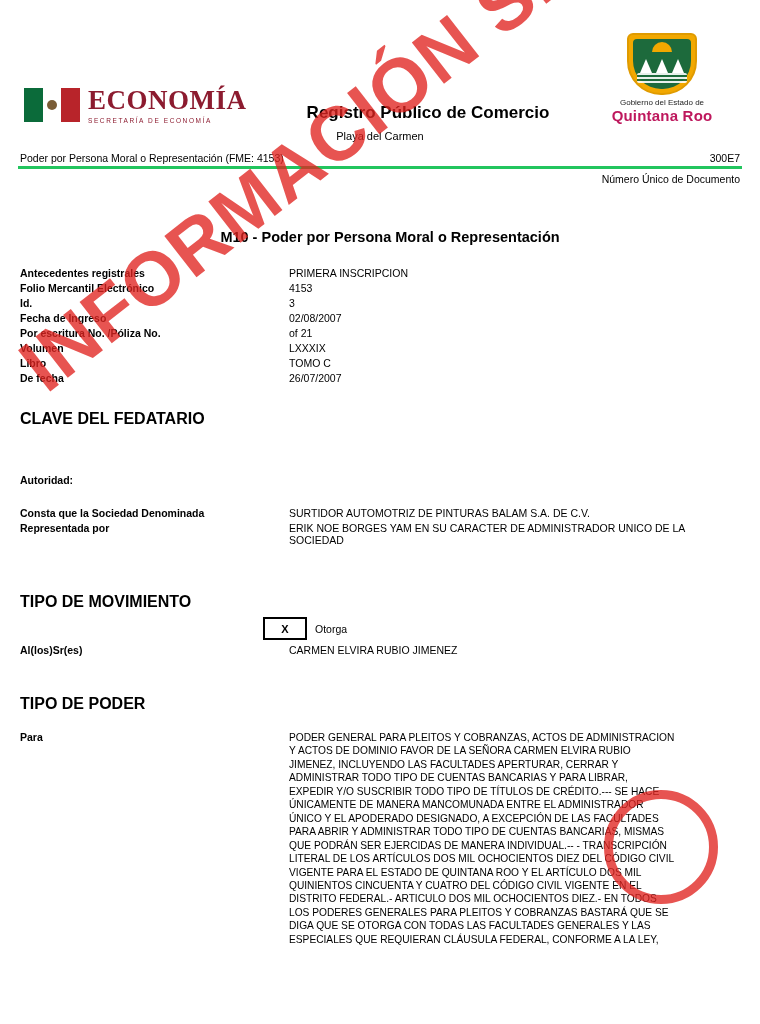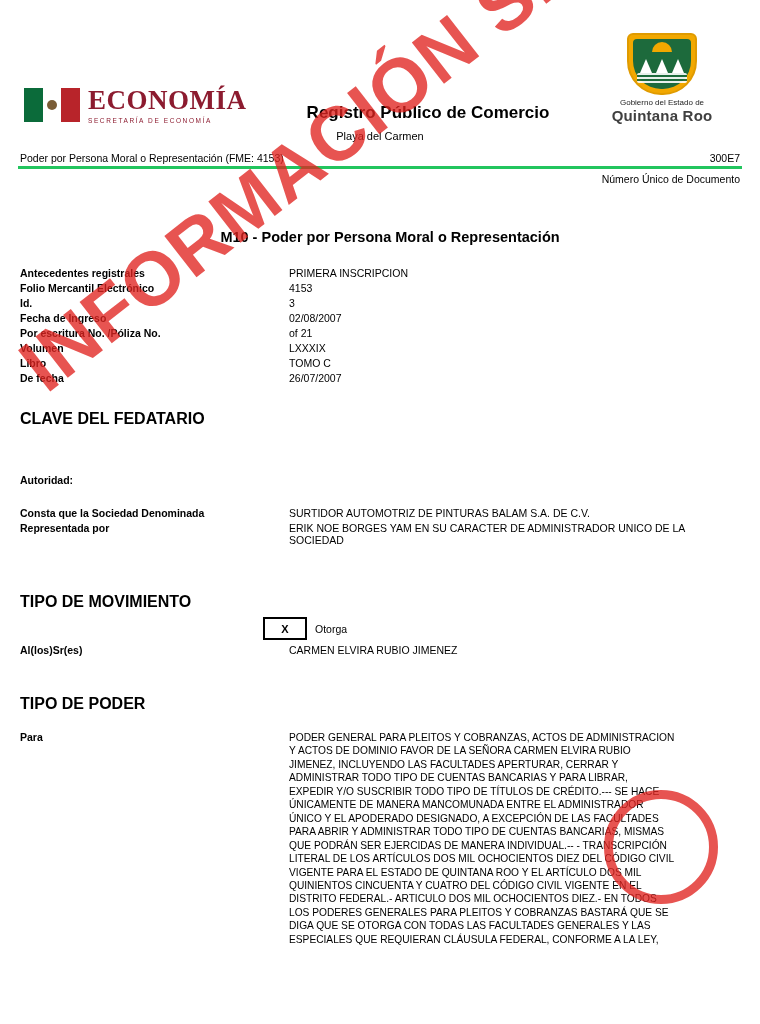--- a/index.html
+++ b/index.html
@@ -141,21 +141,21 @@
   .qr-shield .t2 { left: 29px; }
   .qr-shield .t3 { left: 45px; }
   .gob-line {
     font-size: 8px;
     margin-top: 3px;
     color: #222;
   }
   .qroo-line {
     font-size: 15px;
     font-weight: bold;
-    color: #404040;
+    color: #be185d;
     letter-spacing: .2px;
   }
 
   .city {
     text-align: center;
     font-size: 11px;
     margin-top: 6px;
   }
 
   .fme-row {

